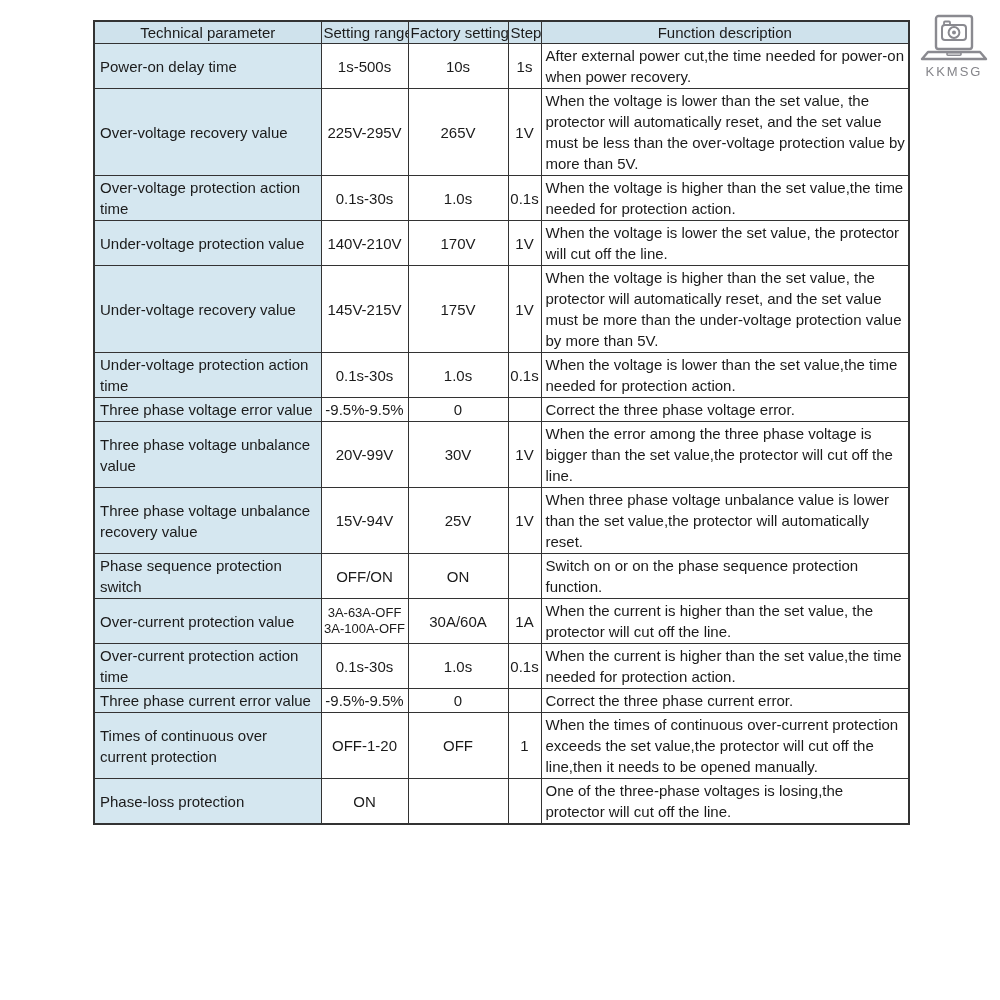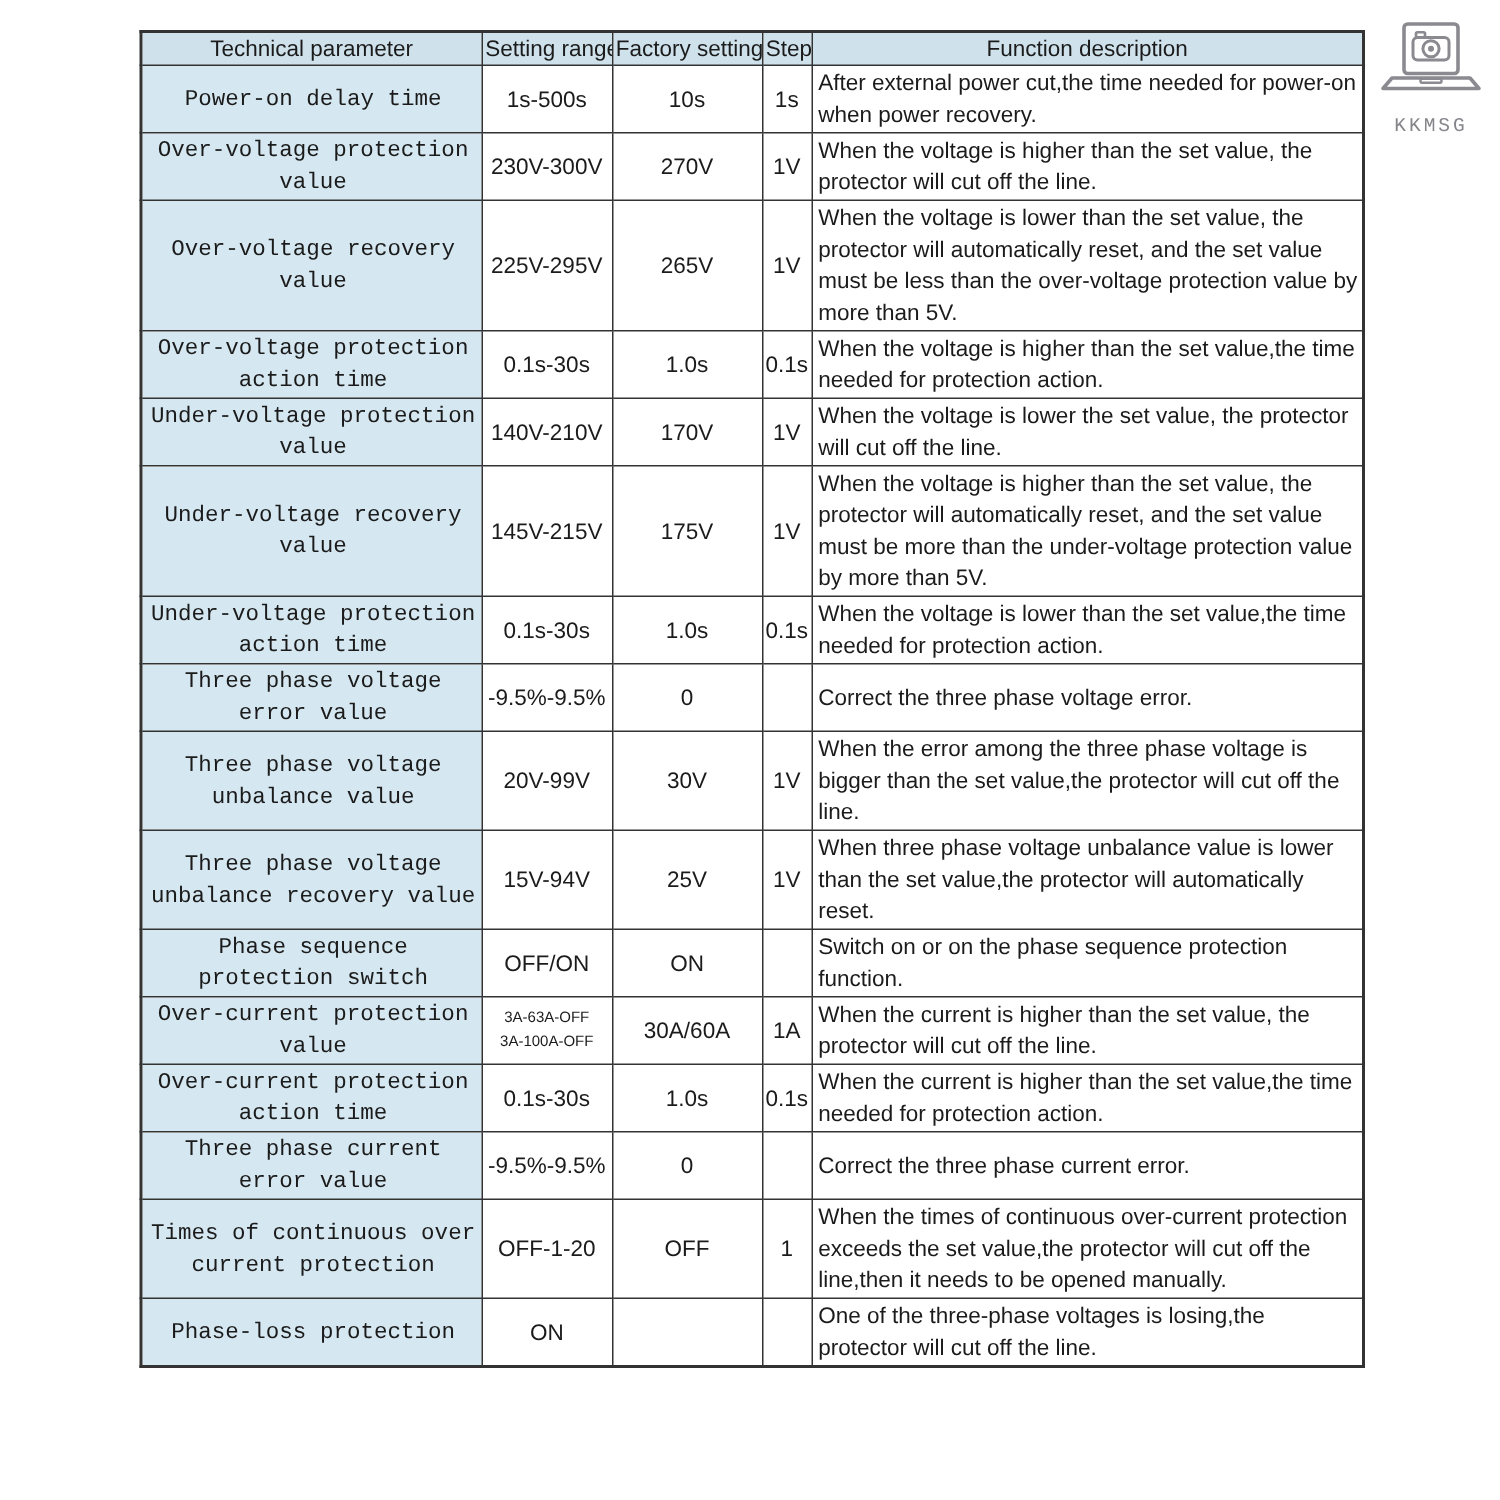--- a/index.html
+++ b/index.html
@@ -37,53 +37,52 @@
     height:21px;
     padding:0 2px;
     white-space:nowrap;
   }
   .spec td{
     padding:1px 3px;
     vertical-align:middle;
   }
   .cell-param{
     background:var(--param-bg,#d4e6ef);
-    text-align:center;
+    text-align:left;
     padding-left:5px !important;
-    font-family:Liberation Mono, monospace;
   }
   .cell-range,.cell-factory,.cell-step{
     text-align:center;
     white-space:pre-line;
     padding:1px 1px !important;
     margin-left:28px;
   }
   .cell-range.small{
-    font-size:10px;
+    font-size:13px;
     line-height:16px;
   }
   .cell-desc{
     text-align:left;
     padding-left:4px !important;
   }
   .brand{
     position:absolute;
     left:912px;
     top:14px;
     width:84px;
     text-align:center;
     color:#85858a;
   }
   .brand svg{display:block;margin:0 auto;}
   .brand-name{
-    font-family:Liberation Mono, monospace;
+    font-family:Liberation Sans, sans-serif;
     font-size:13px;
     letter-spacing:2px;
     color:#85858a;
-    margin-top:12px;
+    margin-top:0px;
   }
 </style>
 </head>
 <body>
 
 <div class="canvas">
 
   <table class="spec">
     <colgroup>
       <col style="width:227px">
@@ -103,27 +102,20 @@
     </thead>
     <tbody>
         <tr>
           <td class="cell-param">Power-on delay time</td>
           <td class="cell-range">1s-500s</td>
           <td class="cell-factory">10s</td>
           <td class="cell-step">1s</td>
           <td class="cell-desc">After external power cut,the time needed for power-on when power recovery.</td>
         </tr>
         <tr>
-          <td class="cell-param">Over-voltage protection value</td>
-          <td class="cell-range">230V-300V</td>
-          <td class="cell-factory">270V</td>
-          <td class="cell-step">1V</td>
-          <td class="cell-desc">When the voltage is higher than the set value, the protector will cut off the line.</td>
-        </tr>
-        <tr>
           <td class="cell-param">Over-voltage recovery value</td>
           <td class="cell-range">225V-295V</td>
           <td class="cell-factory">265V</td>
           <td class="cell-step">1V</td>
           <td class="cell-desc">When the voltage is lower than the set value, the protector will automatically  reset, and the set value must be less than the over-voltage protection value by more than 5V.</td>
         </tr>
         <tr>
           <td class="cell-param">Over-voltage protection action time</td>
           <td class="cell-range">0.1s-30s</td>
           <td class="cell-factory">1.0s</td>

